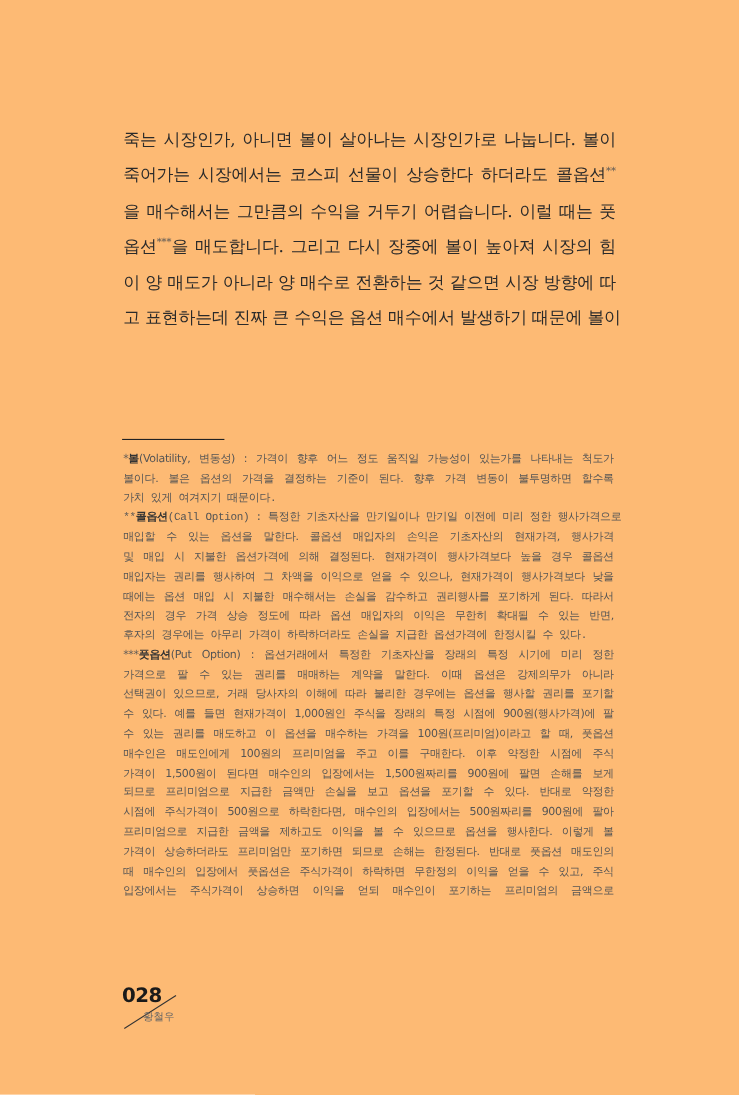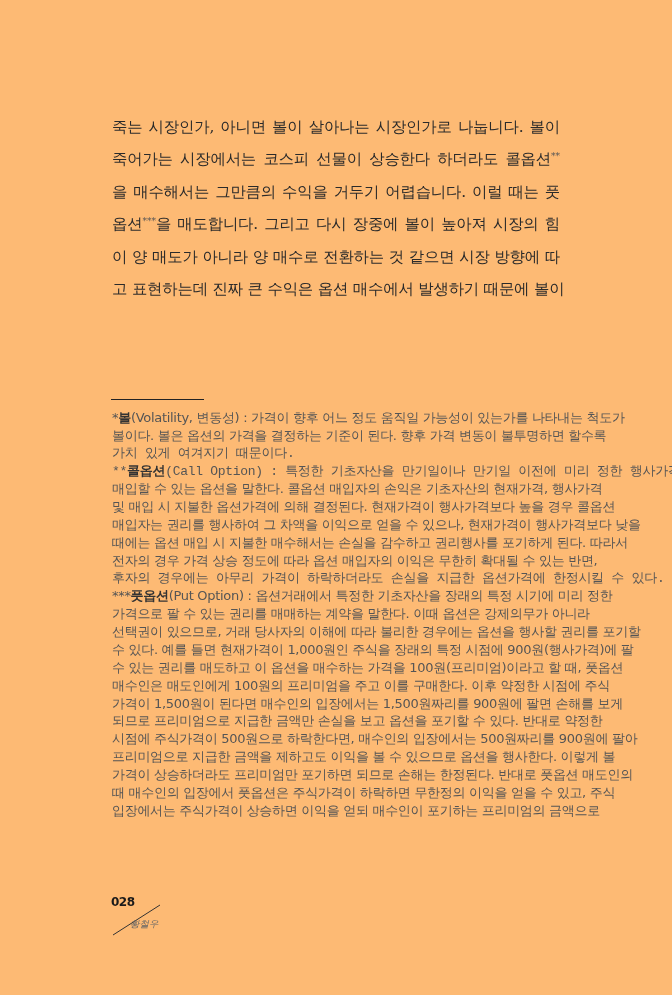--- a/index.html
+++ b/index.html
@@ -10,36 +10,36 @@
       font-family: "DejaVu Serif", "Liberation Serif", serif;
       font-size: 15.4px; line-height: 32.4px; color: #2a2a2a;
       letter-spacing: -0.2px;
     }
     .line { display: block; text-align: justify; text-align-last: justify; white-space: nowrap; height: 32.4px; }
     sup.fn { font-size: 9px; color: #555; vertical-align: top; position: relative; top: -3px; letter-spacing: 0; }
     .rule { position: absolute; left: 111px; top: 399px; width: 93px; height: 1px; background: #222; }
     .footnotes {
       position: absolute; left: 112px; top: 409px; width: 446px;
       font-family: "DejaVu Sans", "Liberation Sans", sans-serif;
-      font-size: 13px; line-height: 17.85px; color: #555;
+      font-size: 10px; line-height: 17.85px; color: #555;
       letter-spacing: -0.3px;
     }
     .fline { display: block; text-align: justify; text-align-last: justify; white-space: nowrap; height: 17.85px; }
     .fline.last { text-align-last: left; font-family: Liberation Mono, monospace; }
     .fn-term { font-weight: bold; color: #333; }
     .folio { position: absolute; left: 110px; top: 895px; width: 60px; height: 50px; }
     .page-num {
       position: absolute; left: 1px; top: 0px;
       font-family: "DejaVu Sans", "Liberation Sans", sans-serif;
-      font-size: 12px; font-weight: bold; color: #1a1a1a; letter-spacing: -0.5px;
+      font-size: 18px; font-weight: bold; color: #1a1a1a; letter-spacing: -0.5px;
     }
     .author {
       position: absolute; left: 20px; top: 23px;
       font-family: "DejaVu Sans", "Liberation Sans", sans-serif;
-      font-size: 9.5px; color: #666; font-style: italic;
+      font-size: 9.5px; color: #666;
     }
     .slash { position: absolute; left: 0; top: 0; }
   </style>
 </head>
 <body>
 
 <div class="page">
 
   <div class="body-text">
     <span class="line">죽는 시장인가, 아니면 볼이 살아나는 시장인가로 나눕니다. 볼이</span>

